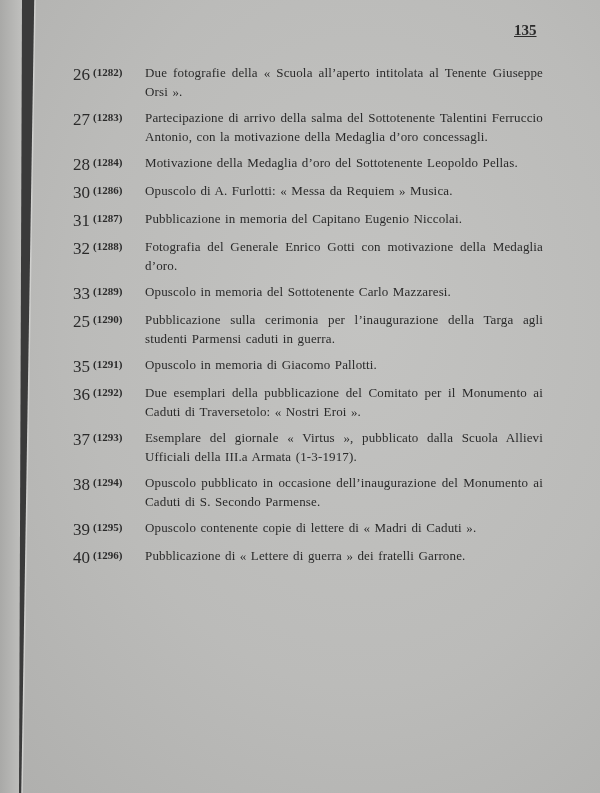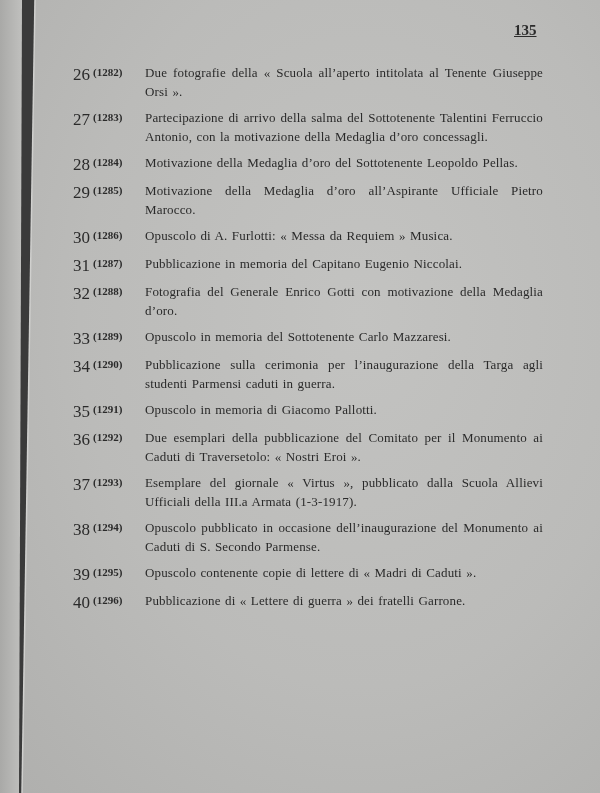--- a/index.html
+++ b/index.html
@@ -60,41 +60,37 @@
     </div>
     <div class="entry">
       <div class="entry-num"><span class="n">27</span><span class="ref">(1283)</span></div>
       <div class="entry-text">Partecipazione di arrivo della salma del Sottotenente Talentini Ferruccio Antonio, con la motivazione della Medaglia d’oro concessagli.</div>
     </div>
     <div class="entry">
       <div class="entry-num"><span class="n">28</span><span class="ref">(1284)</span></div>
       <div class="entry-text">Motivazione della Medaglia d’oro del Sottotenente Leopoldo Pellas.</div>
     </div>
     <div class="entry">
-      <div class="entry-num"><span class="n">29</span><span class="ref">(1285)</span></div>
-      <div class="entry-text">Motivazione della Medaglia d’oro all’Aspirante Ufficiale Pietro Marocco.</div>
-    </div>
-    <div class="entry">
       <div class="entry-num"><span class="n">30</span><span class="ref">(1286)</span></div>
       <div class="entry-text">Opuscolo di A. Furlotti: « Messa da Requiem » Musica.</div>
     </div>
     <div class="entry">
       <div class="entry-num"><span class="n">31</span><span class="ref">(1287)</span></div>
       <div class="entry-text">Pubblicazione in memoria del Capitano Eugenio Niccolai.</div>
     </div>
     <div class="entry">
       <div class="entry-num"><span class="n">32</span><span class="ref">(1288)</span></div>
       <div class="entry-text">Fotografia del Generale Enrico Gotti con motivazione della Medaglia d’oro.</div>
     </div>
     <div class="entry">
       <div class="entry-num"><span class="n">33</span><span class="ref">(1289)</span></div>
       <div class="entry-text">Opuscolo in memoria del Sottotenente Carlo Mazzaresi.</div>
     </div>
     <div class="entry">
-      <div class="entry-num"><span class="n">34</span><span class="ref">(1290)</span></div>
+      <div class="entry-num"><span class="n">25</span><span class="ref">(1290)</span></div>
       <div class="entry-text">Pubblicazione sulla cerimonia per l’inaugurazione della Targa agli studenti Parmensi caduti in guerra.</div>
     </div>
     <div class="entry">
       <div class="entry-num"><span class="n">35</span><span class="ref">(1291)</span></div>
       <div class="entry-text">Opuscolo in memoria di Giacomo Pallotti.</div>
     </div>
     <div class="entry">
       <div class="entry-num"><span class="n">36</span><span class="ref">(1292)</span></div>
       <div class="entry-text">Due esemplari della pubblicazione del Comitato per il Monumento ai Caduti di Traversetolo: « Nostri Eroi ».</div>
     </div>

